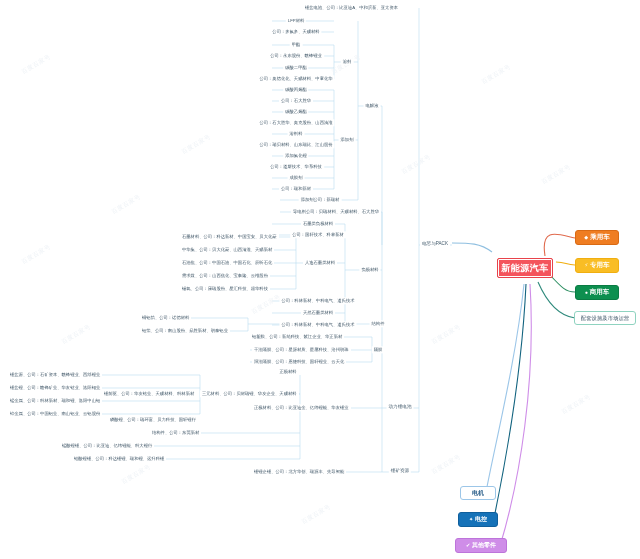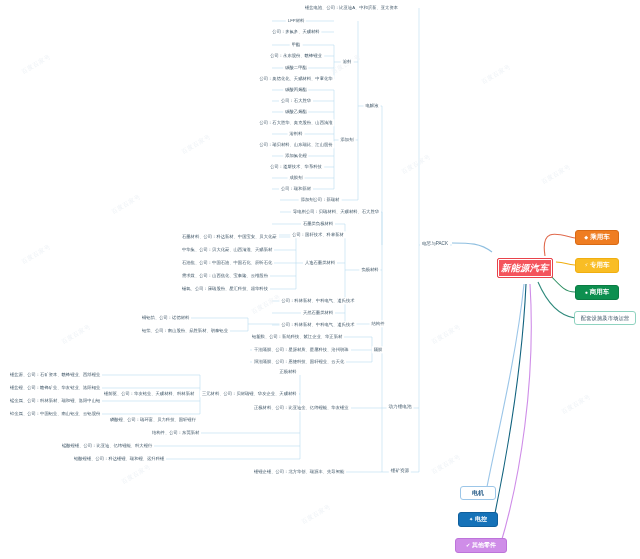--- a/index.html
+++ b/index.html
@@ -38,21 +38,20 @@
     font-size:6.5px;
     font-weight:bold;
     white-space:nowrap;
   }
   .node .ico{font-size:5px;margin-right:2px;line-height:1;}
 
   #center{
     background:#f4545c;border:1.2px solid #e8434b;color:#ffffff;
     border-radius:2px;font-size:9px;letter-spacing:.5px;
     box-shadow:0 0 0 1px #ffffff inset;
-    font-style:italic;
   }
   #n-passenger{background:#ef7d22;border:1.2px solid #d96a14;color:#ffffff;}
   #n-special{background:#f9bd24;border:1.2px solid #f0ae10;color:#ffffff;}
   #n-commercial{background:#0d8f4f;border:1.2px solid #0a7b43;color:#ffffff;}
   #n-infra{background:#ffffff;border:0.8px solid #8fd3c0;color:#3e5566;font-weight:normal;font-size:5.4px;}
   #n-motor{background:#ffffff;border:0.8px solid #9cc6e8;color:#2b5f8a;font-size:6px;}
   #n-ecu{background:#1572b8;border:1px solid #0f5f9c;color:#ffffff;font-size:6px;}
   #n-other{background:#cf8de8;border:1px solid #bd74da;color:#ffffff;font-size:6px;}
 
   

